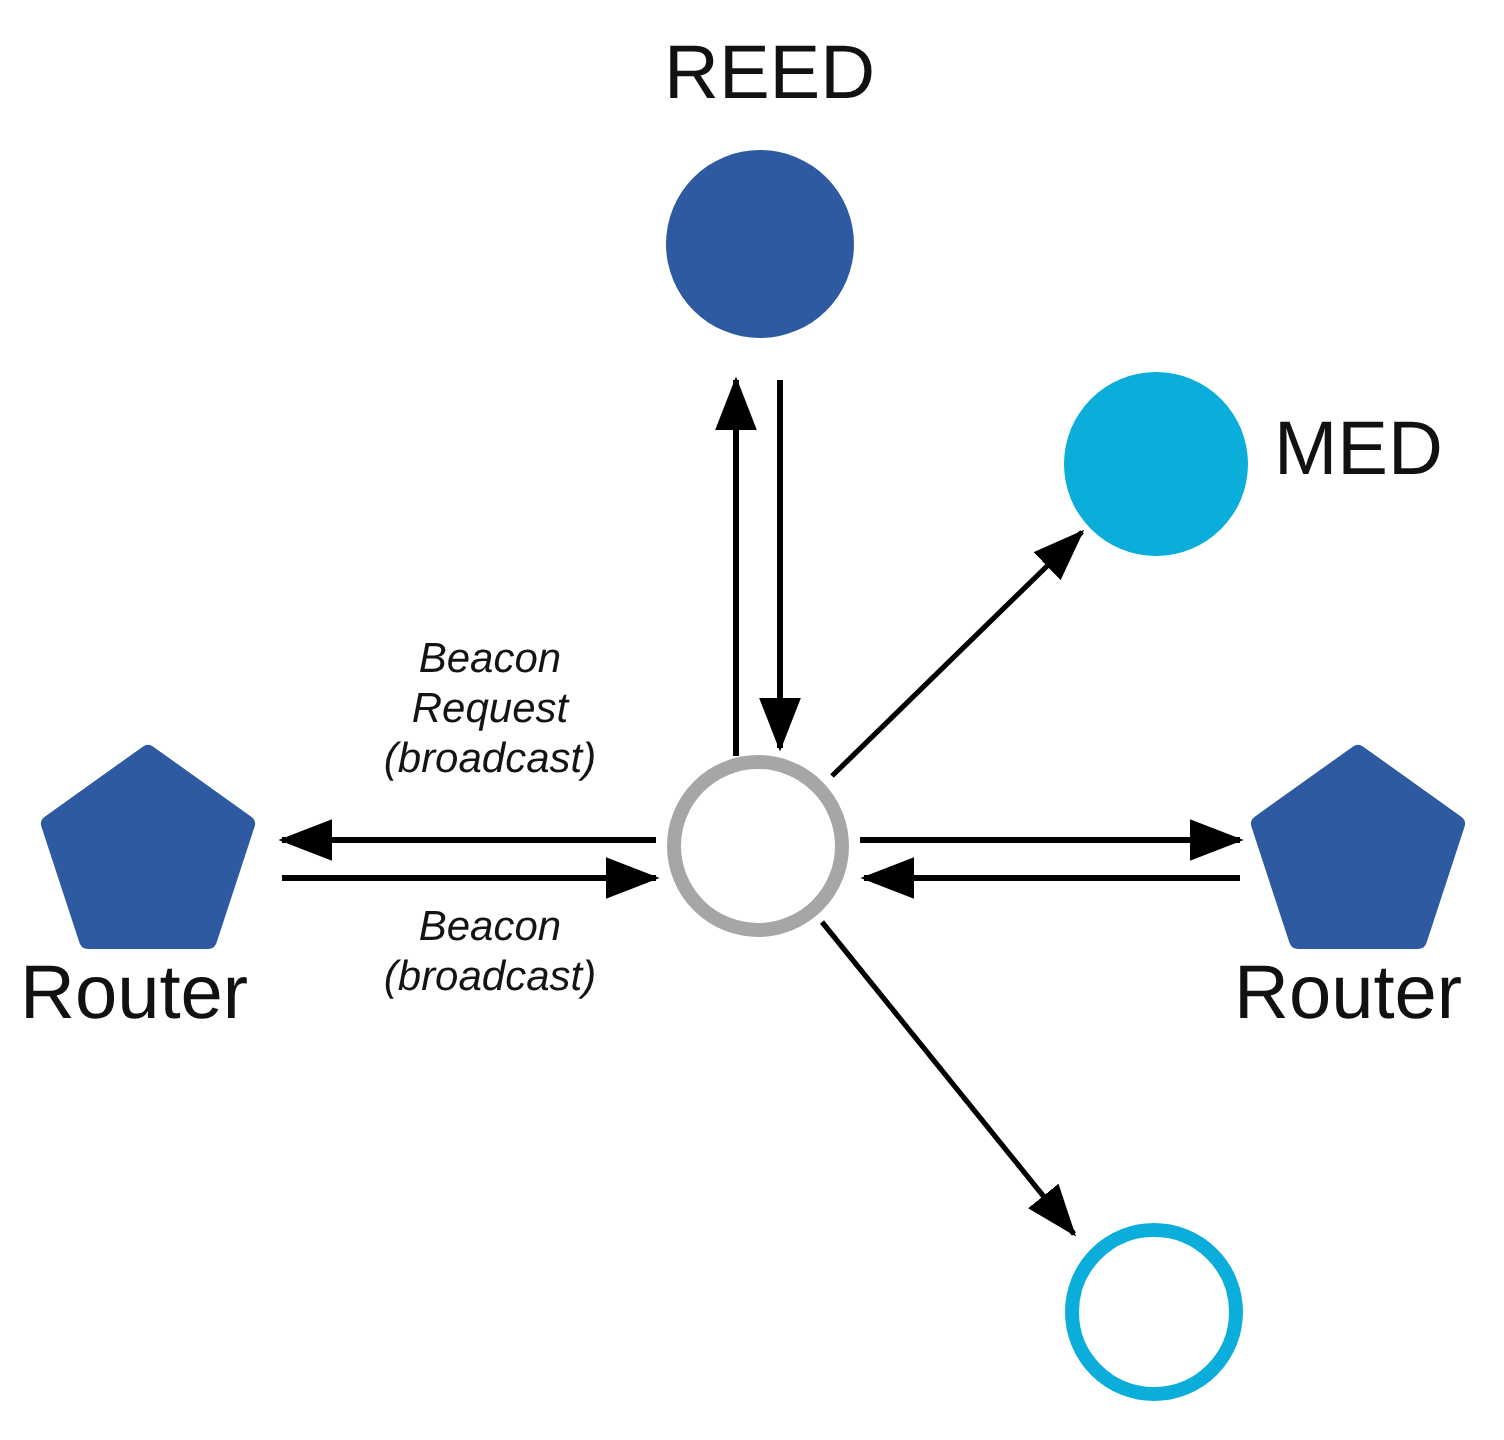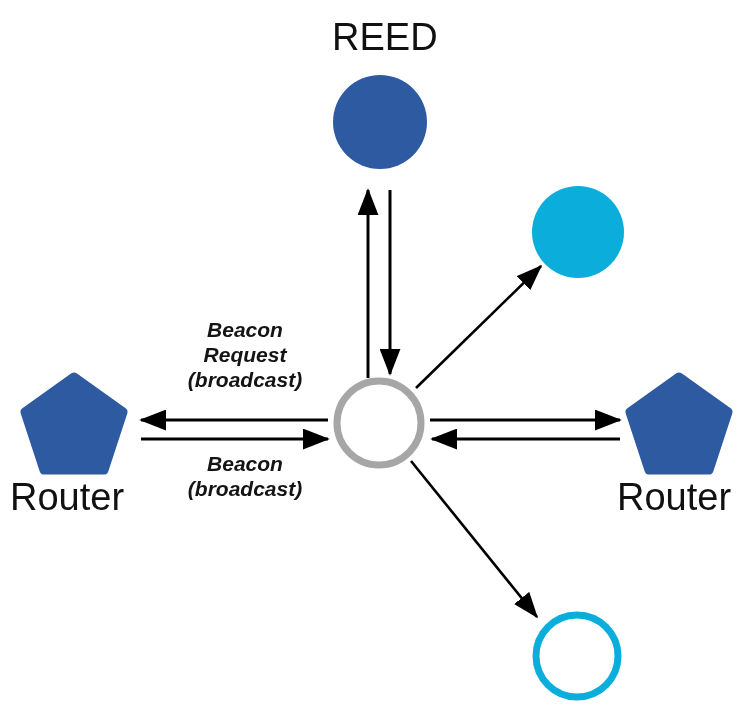--- a/index.html
+++ b/index.html
@@ -36,21 +36,21 @@
     color: #111111;
     line-height: 1;
     white-space: nowrap;
     letter-spacing: 0px;
   }
   .edge-label {
     position: absolute;
     font-family: "Liberation Sans", sans-serif;
     font-style: italic;
     font-size: 21px;
-    font-weight: 700;
+    font-weight: 400;
     color: #141414;
     line-height: 1.18;
     text-align: center;
     white-space: pre-line;
   }
   #label-reed   { left: 332px; top: 18px; }
   #label-med    { left: 637px; top: 206px; }
   #label-sed    { left: 640px; top: 634px; }
   #label-router-left  { left: 10px;  top: 478px; }
   #label-router-right { left: 617px; top: 478px; }
@@ -104,20 +104,21 @@
 
     <line x1="141" y1="439" x2="328" y2="439" stroke="#000000" stroke-width="3" marker-end="url(#arrowhead)"></line>
 
     <line x1="430" y1="420" x2="620" y2="420" stroke="#000000" stroke-width="3" marker-end="url(#arrowhead)"></line>
 
     <line x1="620" y1="439" x2="432" y2="439" stroke="#000000" stroke-width="3" marker-end="url(#arrowhead)"></line>
   </svg>
 
   <div class="node-label" id="label-reed">REED</div>
 
+  <div class="node-label" id="label-med">MED</div>
 
 
   <div class="node-label" id="label-router-left">Router</div>
 
   <div class="node-label" id="label-router-right">Router</div>
 
   <div class="edge-label" id="label-beacon-request">Beacon
 Request
 (broadcast)</div>
 

